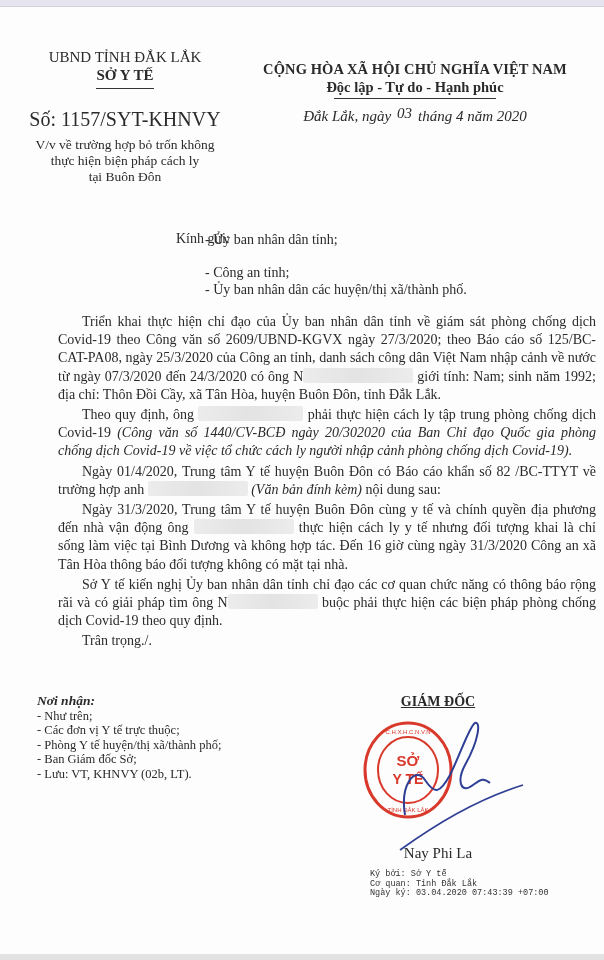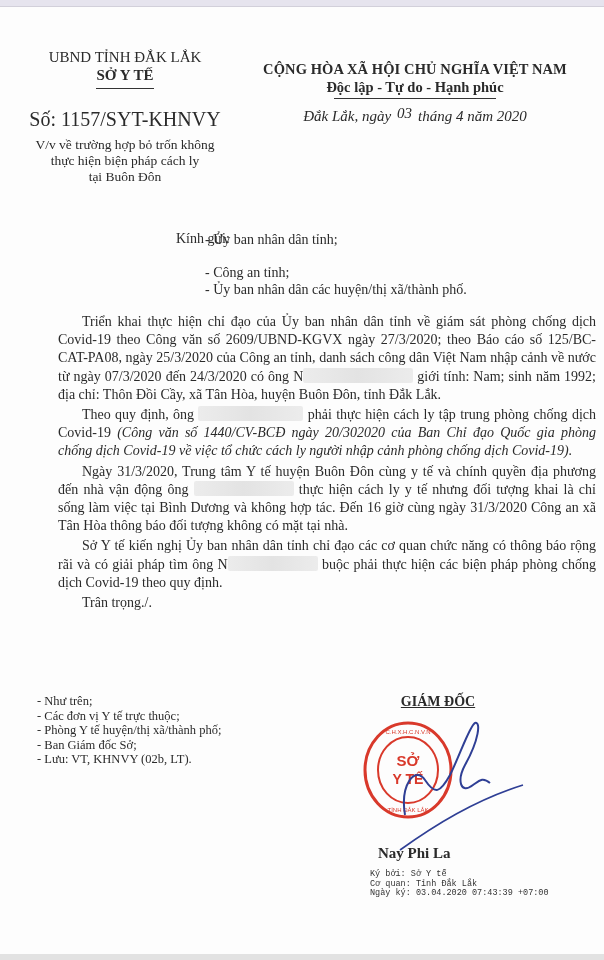--- a/index.html
+++ b/index.html
@@ -26,21 +26,21 @@
   .body { left:58px; width:538px; font-size:14px; line-height:18.2px; text-align:justify; }
   .p { text-indent:24px; margin:0; }
   .p + .p { margin-top:2px; }
   .i { font-style:italic; }
   .blur { display:inline-block; height:15px; vertical-align:-2px; background:linear-gradient(90deg,#ececec,#e3e3e3,#ececec); filter:blur(0.6px); border-radius:2px; }
   .recv { left:37px; top:694px; font-size:12.5px; line-height:14.6px; }
   .recv .t { font-weight:bold; font-style:italic; font-size:13.5px; }
   .gd { left:378px; top:694px; width:120px; font-size:14px; font-weight:bold; text-align:center;text-decoration:underline; }
   .seal { left:362px; top:720px; width:92px; height:100px; }
   .sig { left:395px; top:705px; width:130px; height:150px; }
-  .name { left:378px; top:845px; width:120px; font-size:15px; font-weight:bold; }
+  .name { left:378px; top:845px; width:120px; font-size:15px; font-weight:normal; text-align:center; }
   .meta { left:370px; top:870px; font-size:8.5px; line-height:9.5px; font-family:Liberation Mono, monospace; color:#333; }
 </style>
 </head>
 <body>
 
 <div class="topbar"></div>
 
 <div class="abs hdr-left center">
   <div class="org1">UBND TỈNH ĐẮK LẮK</div>
   <div class="org2">SỞ Y TẾ</div>
@@ -63,26 +63,28 @@
 </div>
 
 <div class="abs kg">Kính gửi:</div>
 <div class="abs rcp" style="top:232px">- Ủy ban nhân dân  tỉnh;</div>
 <div class="abs rcp" style="top:265px">- Công an tỉnh;</div>
 <div class="abs rcp" style="top:282px">- Ủy ban nhân dân các huyện/thị  xã/thành phố.</div>
 
 <div class="abs body" style="top:313px">
   <p class="p"><span>Triển khai thực hiện chỉ đạo của Ủy ban nhân dân tỉnh  về giám sát phòng chống dịch Covid-19 theo Công văn số 2609/UBND-KGVX ngày 27/3/2020; theo Báo cáo số 125/BC-CAT-PA08, ngày 25/3/2020 của Công an tỉnh, danh sách công dân Việt Nam nhập cảnh về nước từ ngày 07/3/2020 đến 24/3/2020 có ông N</span><span class="blur" style="width:110px"></span><span> giới tính: Nam; sinh năm 1992; địa chỉ: Thôn Đồi Cầy, xã Tân Hòa, huyện Buôn Đôn, tỉnh Đắk Lắk.</span></p>
   <p class="p"><span>Theo quy định, ông </span><span class="blur" style="width:105px"></span><span> phải thực hiện cách ly tập trung phòng chống dịch Covid-19 </span><span class="i">(Công văn  số 1440/CV-BCĐ ngày 20/302020 của Ban Chỉ đạo Quốc gia phòng chống dịch Covid-19 về việc tổ chức cách ly người nhập cảnh phòng chống dịch Covid-19).</span></p>
+  <p class="p"><span>Ngày 01/4/2020, Trung tâm Y tế huyện Buôn Đôn có Báo cáo khẩn số 82 /BC-TTYT về trường hợp anh </span><span class="blur" style="width:100px"></span><span class="i"> (Văn bản đính kèm)</span><span>  nội dung sau:</span></p>
   <p class="p"><span>Ngày 31/3/2020, Trung tâm Y tế huyện Buôn Đôn cùng y tế và chính quyền địa phương đến nhà vận động ông </span><span class="blur" style="width:100px"></span><span> thực hiện cách ly y tế nhưng đối tượng khai là chỉ sống làm việc tại Bình Dương và không hợp tác. Đến 16 giờ cùng ngày 31/3/2020  Công an xã Tân Hòa thông báo đối tượng không có mặt tại nhà.</span></p>
   <p class="p"><span>Sở Y tế kiến nghị Ủy ban nhân dân tỉnh chỉ đạo các cơ quan chức năng có thông báo rộng rãi và có giải pháp tìm ông N</span><span class="blur" style="width:90px"></span><span> buộc phải thực hiện các biện pháp phòng chống dịch Covid-19 theo quy định.</span></p>
   <p class="p">Trân trọng./.</p>
 </div>
 
 <div class="abs recv">
+  <div class="t">Nơi nhận:</div>
   <div>- Như trên;</div>
   <div>- Các đơn vị Y tế trực thuộc;</div>
   <div>- Phòng Y tế huyện/thị xã/thành phố;</div>
   <div>- Ban Giám đốc Sở;</div>
   <div>- Lưu: VT, KHNVY (02b, LT).</div>
 </div>
 
 <div class="abs gd">GIÁM ĐỐC</div>
 
 <svg class="abs seal" viewBox="0 0 92 100">

